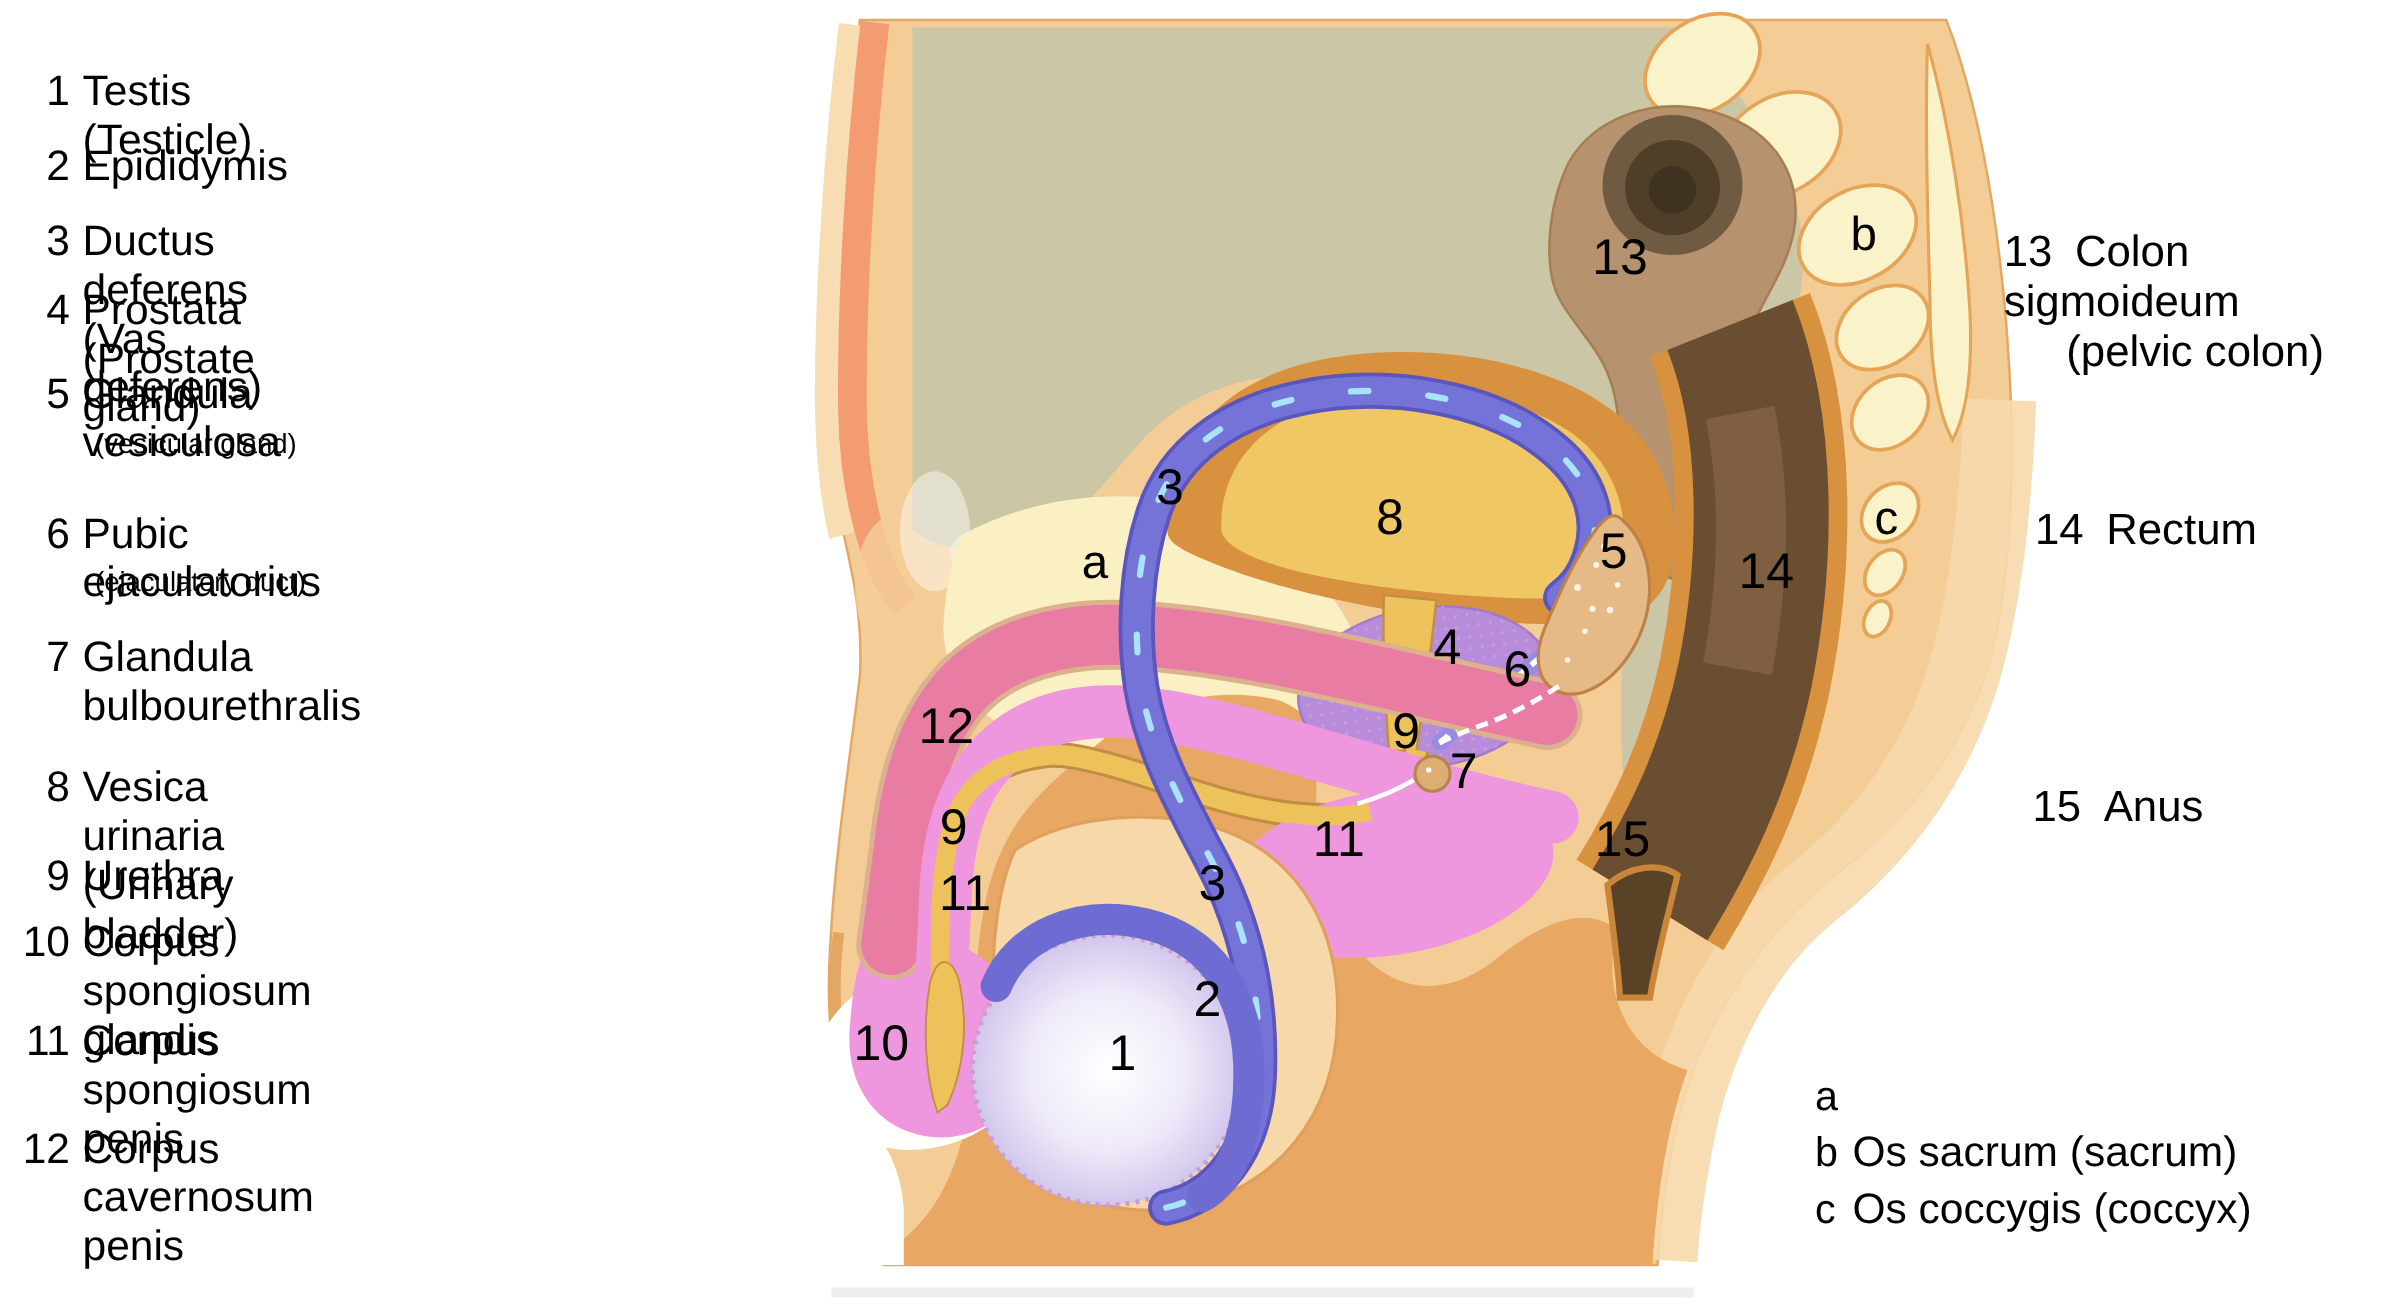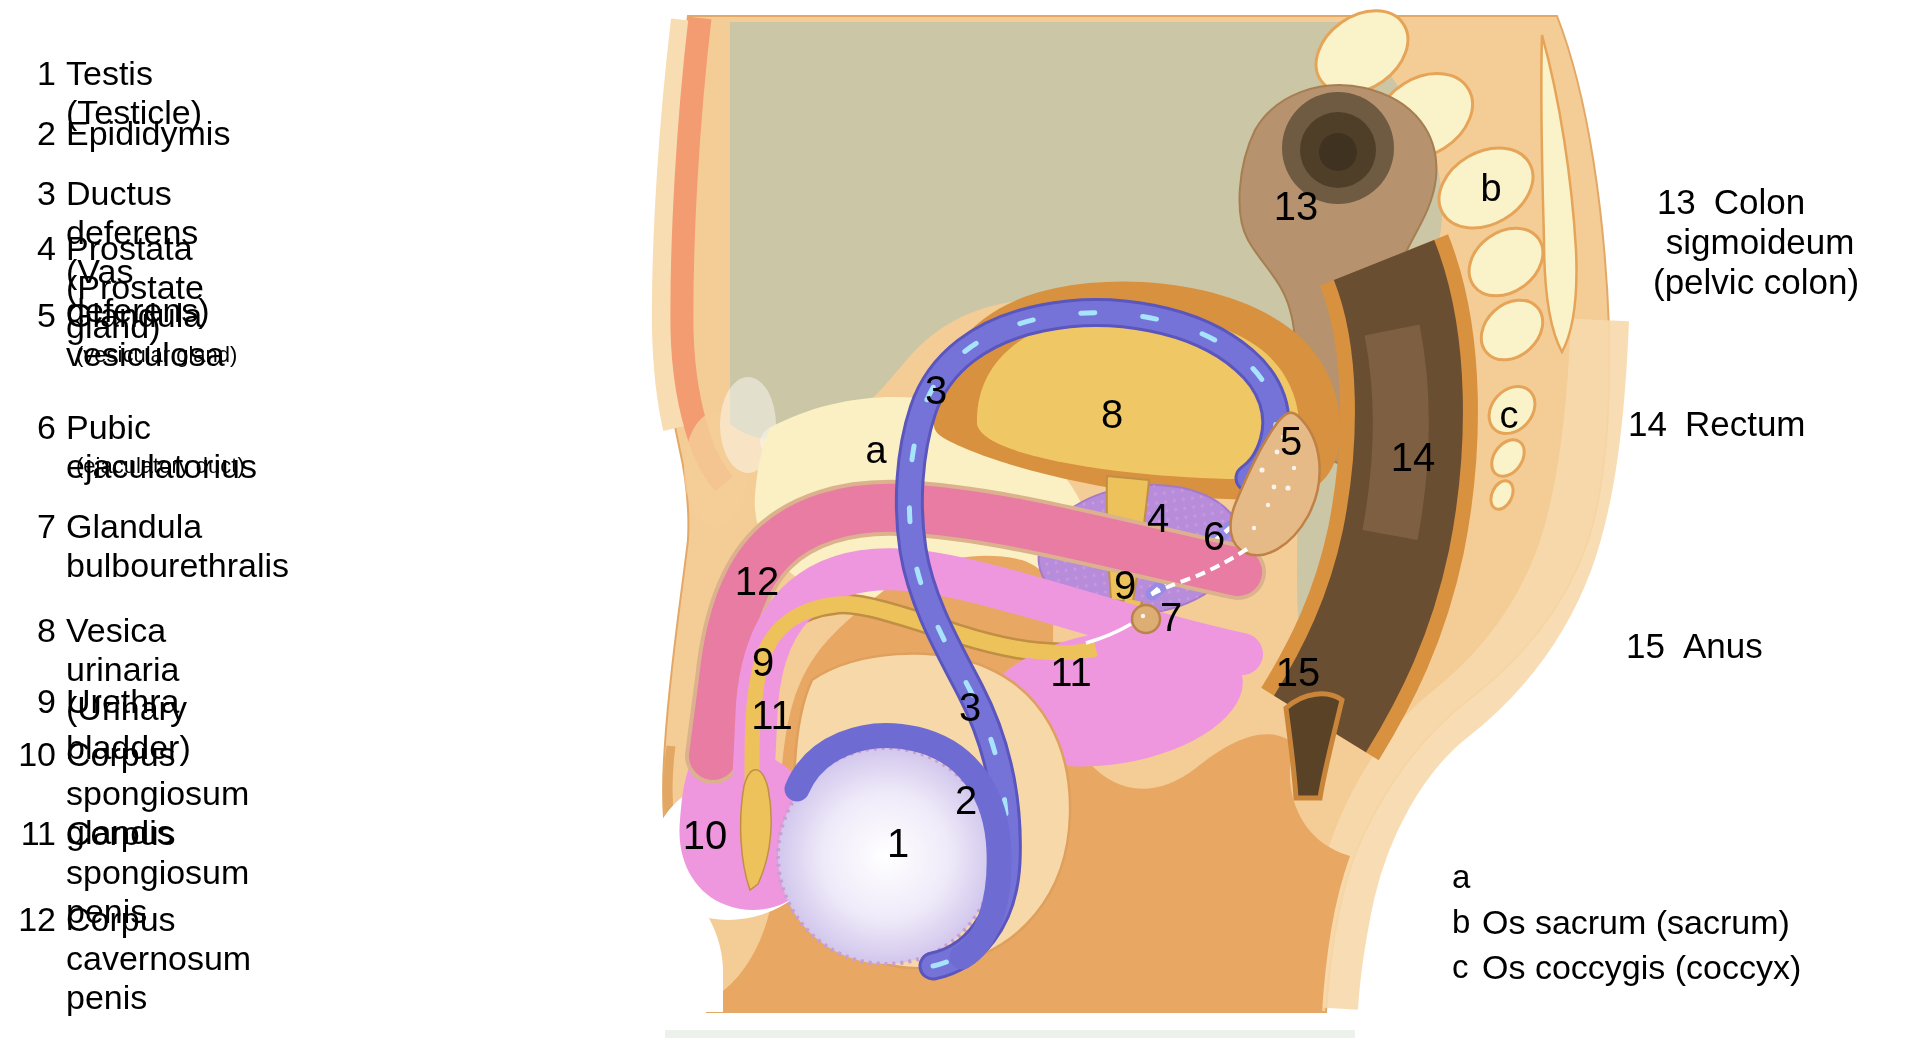--- a/index.html
+++ b/index.html
@@ -5,21 +5,21 @@
   html,body{margin:0;padding:0;background:#fff;}
   .stage{position:relative;width:1920px;height:1050px;background:#ffffff;overflow:hidden;
          font-family:"Liberation Sans", sans-serif;color:#000;}
   .stage svg{position:absolute;left:0;top:0;}
   .legend-row{position:absolute;font-size:34px;}
   .legend-num{position:absolute;width:48px;left:8px;text-align:right;display:inline-block;}
   .legend-txt{position:absolute;left:66px;}
   .legend-sub{position:absolute;left:76px;font-size:22px;}
   .dlabel{position:absolute;transform:translate(-50%,-50%);font-size:40px;line-height:1;}
   .dletter{font-size:38px;}
-  .rblock{position:absolute;font-size:35px;text-align:center;}
+  .rblock{position:absolute;font-size:35px;}
   .rnum{display:inline-block;margin-right:18px;}
   .note-row{position:absolute;font-size:34px;display:flex;}
   .note-letter{display:inline-block;width:30px;font-size:33px;}
 </style>
 </head>
 <body>
 
 <div class="stage">
 
   <svg width="1920" height="1050" viewBox="0 0 1920 1050">
@@ -203,21 +203,21 @@
       <span class="legend-num">11</span>
       <span class="legend-txt">Corpus spongiosum penis</span>
     </div>
   <div class="legend-row" style="top:900px">
       <span class="legend-num">12</span>
       <span class="legend-txt">Corpus cavernosum penis</span>
     </div>
 
   <div class="rblock" style="left:1603px;top:182px">
     <div><span class="rnum">13</span><span>Colon</span></div>
-    <div style="padding-left:58px">sigmoideum</div>
+    <div style="">sigmoideum</div>
     <div style="padding-left:50px">(pelvic colon)</div>
   </div>
   <div class="rblock" style="left:1628px;top:404px">
     <span class="rnum">14</span><span>Rectum</span>
   </div>
   <div class="rblock" style="left:1626px;top:626px">
     <span class="rnum">15</span><span>Anus</span>
   </div>
 
   <div class="note-row" style="left:1452px;top:858px">

